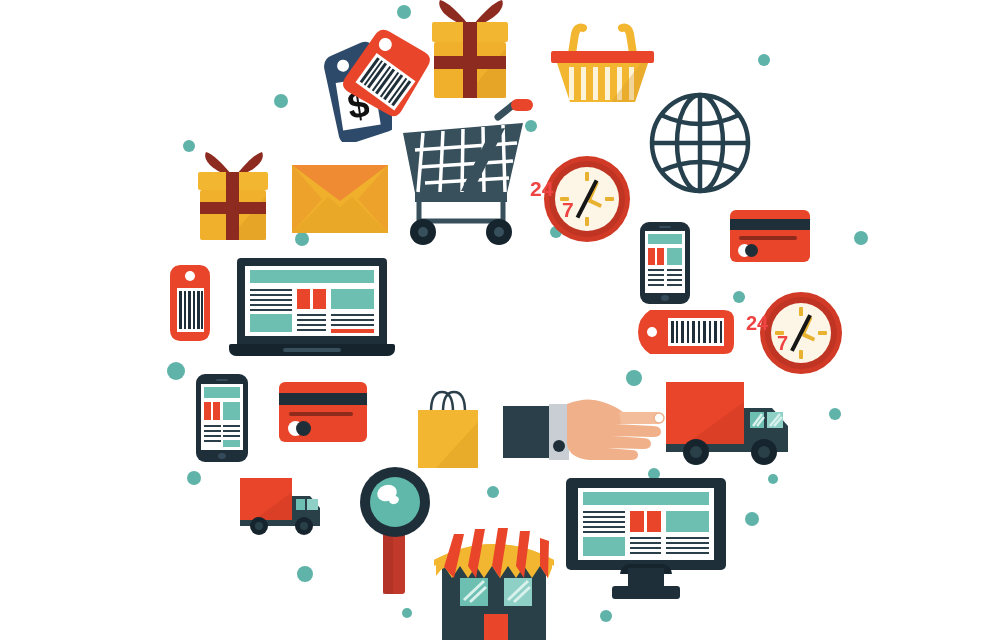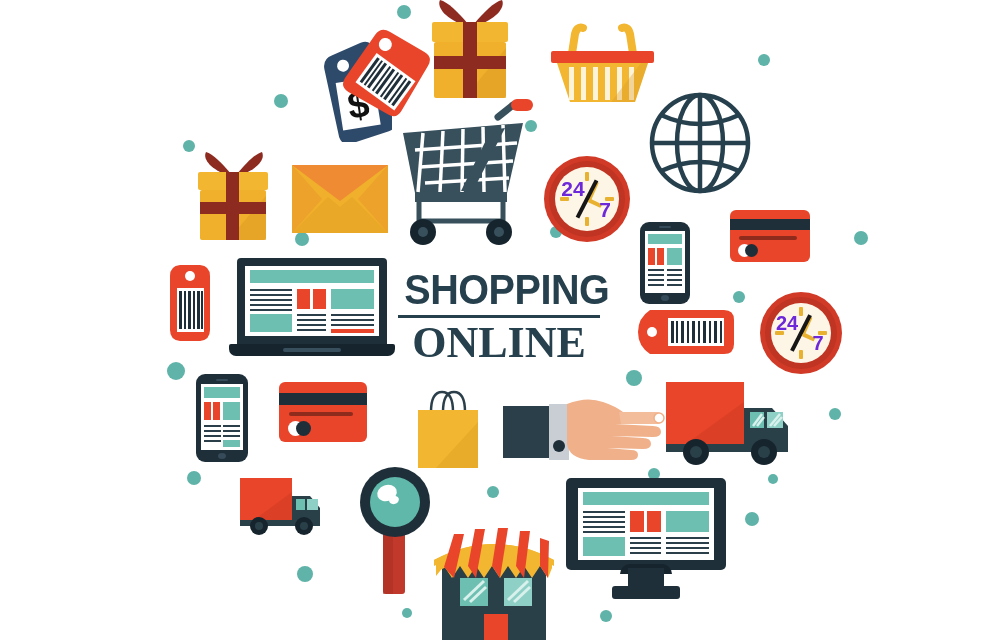--- a/index.html
+++ b/index.html
@@ -51,21 +51,21 @@
 
   
   .truck{position:absolute;}
 
   
   .clock{position:absolute;border-radius:50%;}
   .clock .ring{position:absolute;left:0;top:0;width:100%;height:100%;border-radius:50%;background:#d03a26;}
   .clock .ring2{position:absolute;border-radius:50%;background:#bf3422;}
   .clock .face{position:absolute;border-radius:50%;background:#fdf6e6;}
   .clock .tick{position:absolute;background:#e8b230;border-radius:1px;}
-  .clock .txt{position:absolute;width:100%;text-align:center;font-family:"Liberation Sans",sans-serif;font-weight:700;color:#6d28d9;}
+  .clock .txt{position:absolute;width:100%;text-align:left;font-family:"Liberation Sans",sans-serif;font-weight:700;color:#ef4444;}
   .clock .slash{position:absolute;background:#161616;}
 
   
   .gift{position:absolute;}
 
   
   #basket{left:545px;top:18px;width:115px;height:86px;}
 
   
   #globe{left:648px;top:88px;width:104px;height:110px;}
@@ -112,25 +112,20 @@
   <div class="dot" style="left:829px;top:408px;width:12px;height:12px;"></div>
   <div class="dot" style="left:187px;top:471px;width:14px;height:14px;"></div>
   <div class="dot" style="left:745px;top:512px;width:14px;height:14px;"></div>
   <div class="dot" style="left:487px;top:486px;width:12px;height:12px;"></div>
   <div class="dot" style="left:297px;top:566px;width:16px;height:16px;"></div>
   <div class="dot" style="left:600px;top:610px;width:12px;height:12px;"></div>
   <div class="dot" style="left:402px;top:608px;width:10px;height:10px;"></div>
   <div class="dot" style="left:648px;top:468px;width:12px;height:12px;"></div>
   <div class="dot" style="left:768px;top:474px;width:10px;height:10px;"></div>
 
-  <div id="title-block">
-    <div id="title-shopping">SHOPPING</div>
-    <div id="title-rule"></div>
-    <div id="title-online">ONLINE</div>
-  </div>
 
   <div class="ico" style="left:320px;top:38px;width:72px;height:104px;">
     <svg width="72" height="104" viewBox="0 0 72 104">
       <path d="M8 26 Q8 16 18 14 L48 6 Q58 4 60 14 L70 86 Q72 96 62 98 L24 104 Q14 106 12 96 Z" fill="#2e4a6b" transform="rotate(-9 36 52)"></path>
       <circle cx="27" cy="26" r="6" fill="#ffffff" transform="rotate(-9 36 52)"></circle>
       <rect x="17" y="42" width="38" height="48" fill="#ffffff" transform="rotate(-9 36 52)"></rect>
       <text x="36" y="80" font-family="Liberation Sans, sans-serif" font-size="38" font-weight="700" fill="#111111" text-anchor="middle" transform="rotate(-9 36 52)">$</text>
     </svg>
   </div>
 

